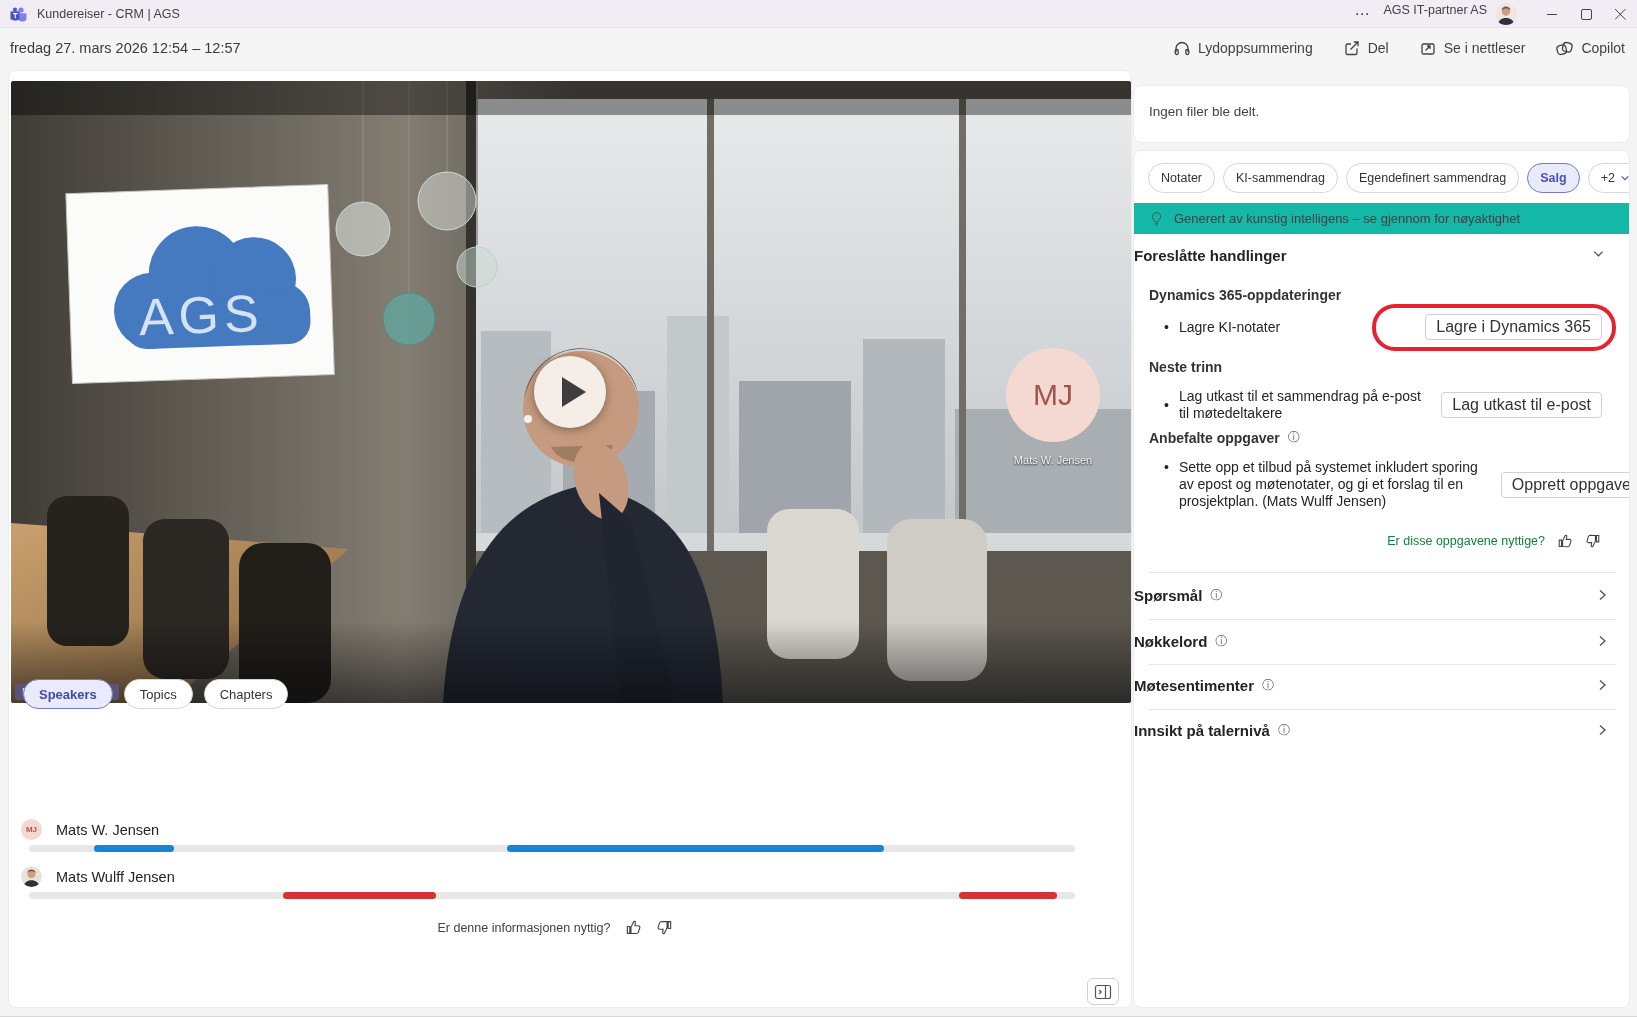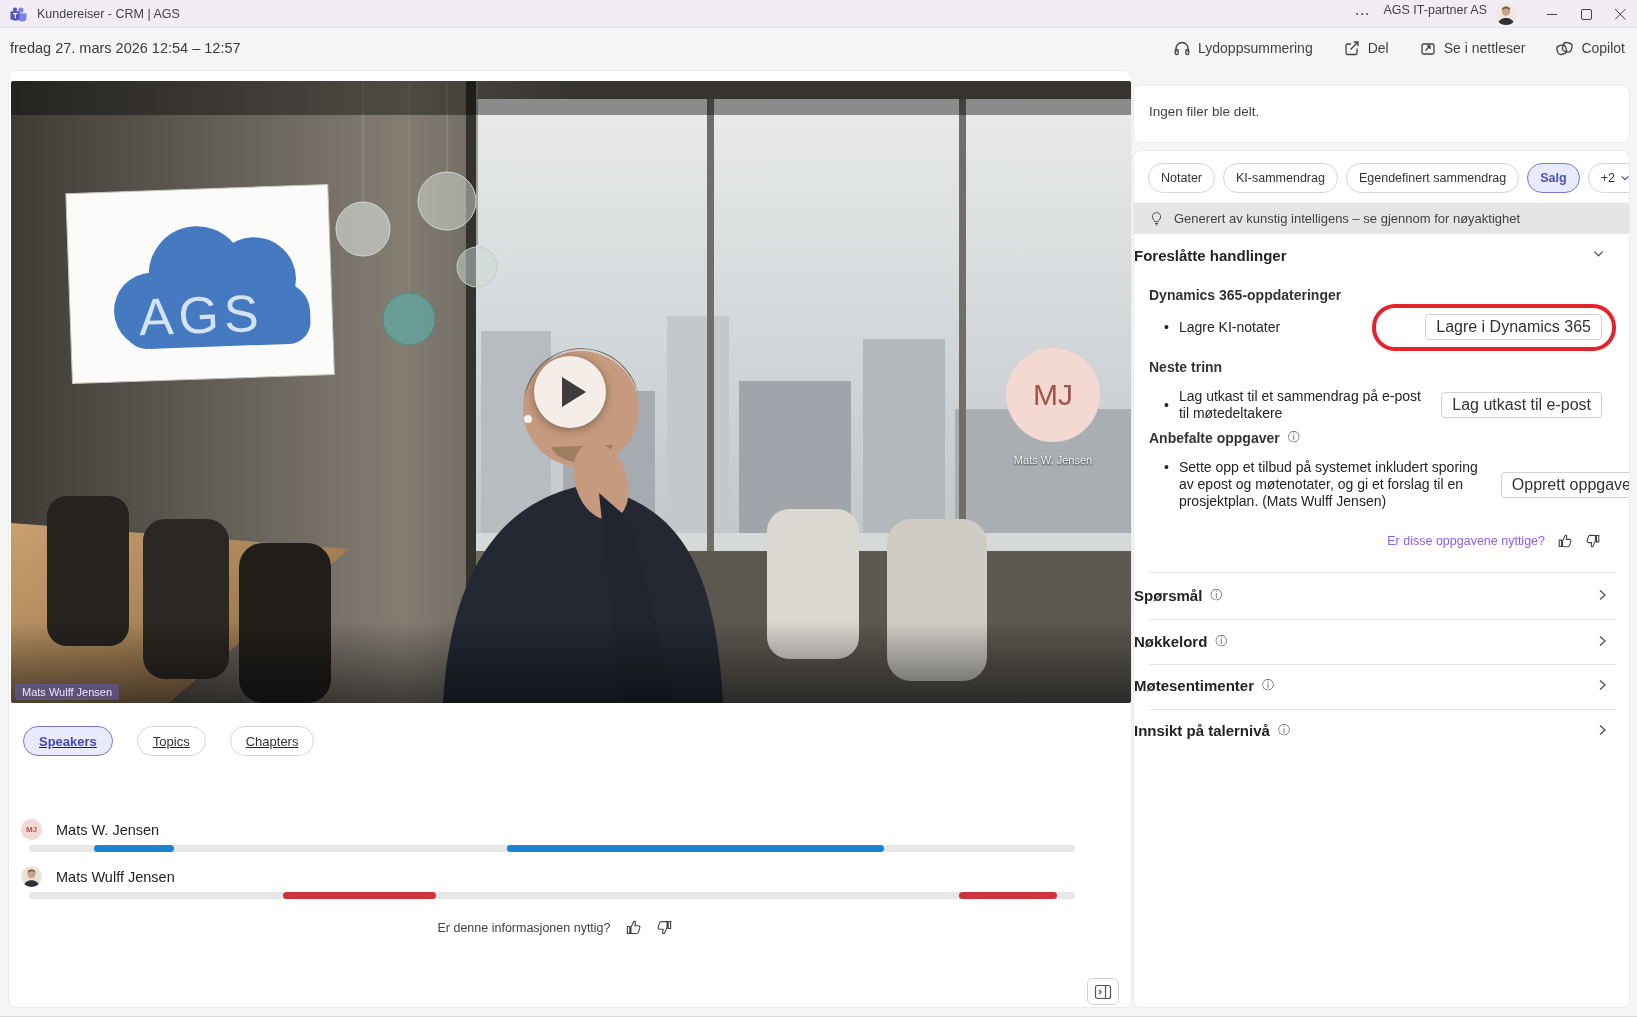--- a/index.html
+++ b/index.html
@@ -34,21 +34,21 @@
   .play-btn { position:absolute; left:523px; top:275px; width:72px; height:72px; border-radius:50%; background:rgba(255,255,255,.82); display:flex; align-items:center; justify-content:center; cursor:pointer; box-shadow:0 2px 10px rgba(0,0,0,.35); }
   .play-tri { width:0; height:0; border-left:24px solid #3d3d3d; border-top:15px solid transparent; border-bottom:15px solid transparent; margin-left:7px; }
 
   .mj-overlay { position:absolute; left:995px; top:267px; width:94px; text-align:center; }
   .mj-circle { width:94px; height:94px; border-radius:50%; background:#f4d8d2; display:flex; align-items:center; justify-content:center; font-size:30px; color:#a2544a; }
   .mj-name { margin-top:12px; font-size:11px; color:#f2f2f2; text-shadow:0 1px 2px rgba(0,0,0,.8); }
 
   .caption { position:absolute; left:4px; bottom:3px; background:rgba(93,85,134,.85); color:#ece8f4; font-size:11px; padding:2px 7px; border-radius:2px; }
 
   
-  .media-tabs { position:absolute; left:14px; top:655px; display:flex; gap:24px;text-decoration:underline; }
+  .media-tabs { position:absolute; left:14px; top:608px; display:flex; gap:11px; }
   .pill { height:30px; padding:0 15px; border:1px solid #d6d6d6; border-radius:16px; background:#fff; font-size:13px; color:#333; display:flex; align-items:center; gap:5px; cursor:pointer; }
   .pill.selected { background:#e9eafc; border:1.5px solid #7478cf; color:#4448a8; font-weight:bold; }
 
   .speaker-row { position:absolute; left:12px; display:flex; align-items:center; gap:14px; }
   .sp-avatar { width:21px; height:21px; border-radius:50%; overflow:hidden; display:flex; align-items:center; justify-content:center; }
   .sp-avatar.initials { background:#f4d8d2; color:#b0564a; font-size:8px; font-weight:bold; }
   .sp-name { font-size:14.5px; color:#242424; }
   .timeline { position:absolute; left:20px; width:1046px; height:7px; border-radius:4px; background:#e7e7e7; }
   .timeline .seg { position:absolute; top:0; height:7px; border-radius:4px; }
 
@@ -63,39 +63,39 @@
   .files-card { position:absolute; left:1133px; top:85px; width:497px; height:58px; background:#fff; border:1px solid #ececec; border-radius:8px; padding:10px 15px; }
   .files-title { font-size:14px; font-weight:bold; color:#242424; }
   .files-empty { margin-top:8px; font-size:13.5px; color:#424242; }
 
   .summary-card { position:absolute; left:1133px; top:150px; width:497px; height:858px; background:#fff; border:1px solid #ececec; border-radius:8px; overflow:hidden; }
   .tabs-row { position:absolute; left:14px; top:12px; display:flex; gap:8px; }
   .tabs-row .pill { font-size:12.5px; padding:0 12px; white-space:nowrap; }
   .tabs-row .pill.selected { color:#4c52b9; }
   .tab-more svg { stroke:#4c52b9; }
 
-  .ai-banner { position:absolute; left:0; top:52px; width:497px; height:31px; background:#e5e5e5; display:flex; align-items:center; gap:10px; padding:0 15px; }
+  .ai-banner { position:absolute; left:0; top:52px; width:497px; height:31px; background:#14b8a6; display:flex; align-items:center; gap:10px; padding:0 15px; }
   .ai-banner .txt { font-size:13px; color:#424242; }
   .ai-banner svg { stroke:#555; flex:0 0 auto; }
 
   .sec-head { position:absolute; left:0; font-size:15px; font-weight:bold; color:#242424; display:flex; gap:8px; }
   .grp-head { position:absolute; left:15px; font-size:14px; font-weight:bold; color:#333; display:flex; align-items:center; gap:8px; }
   .info-i { font-size:12px; color:#616161; font-weight:normal; }
   .chev { position:absolute; cursor:pointer; display:flex; }
   .chev svg { stroke:#555; }
 
   .action-item { position:absolute; left:30px; display:flex; align-items:center; }
   .action-item .bullet { font-size:14px; color:#242424; margin-right:10px; }
   .action-item .item-text { font-size:14px; color:#242424; line-height:17px; }
   .btn { height:26px; border:1px solid #d1d1d1; border-radius:4px; background:#fff; font-size:16px; color:#333; padding:0 10px; white-space:nowrap; cursor:pointer; font-family:inherit; }
   .btn-wrap { position:relative; flex:0 0 auto; }
   .annotation { position:absolute; left:-53px; right:-14px; top:-10px; bottom:-11px; border:4px solid #e8212e; border-radius:23px; pointer-events:none; }
 
   .tasks-feedback { position:absolute; left:0; top:382px; width:467px; display:flex; align-items:center; justify-content:flex-end; gap:12px; }
-  .tasks-feedback .fb-label { font-size:12.5px; color:#8b5cf6; }
+  .tasks-feedback .fb-label { font-size:12.5px; color:#15803d; }
 
   .divider { position:absolute; left:15px; width:467px; height:1px; background:#e5e5e5; }
   .panel-section { position:absolute; left:0; width:497px; height:44px; cursor:pointer; }
   .panel-section .sec-head { top:12px; }
   .panel-section .chev { right:22px; top:13px; }
 </style>
 </head>
 <body>
 
 <div class="app">

